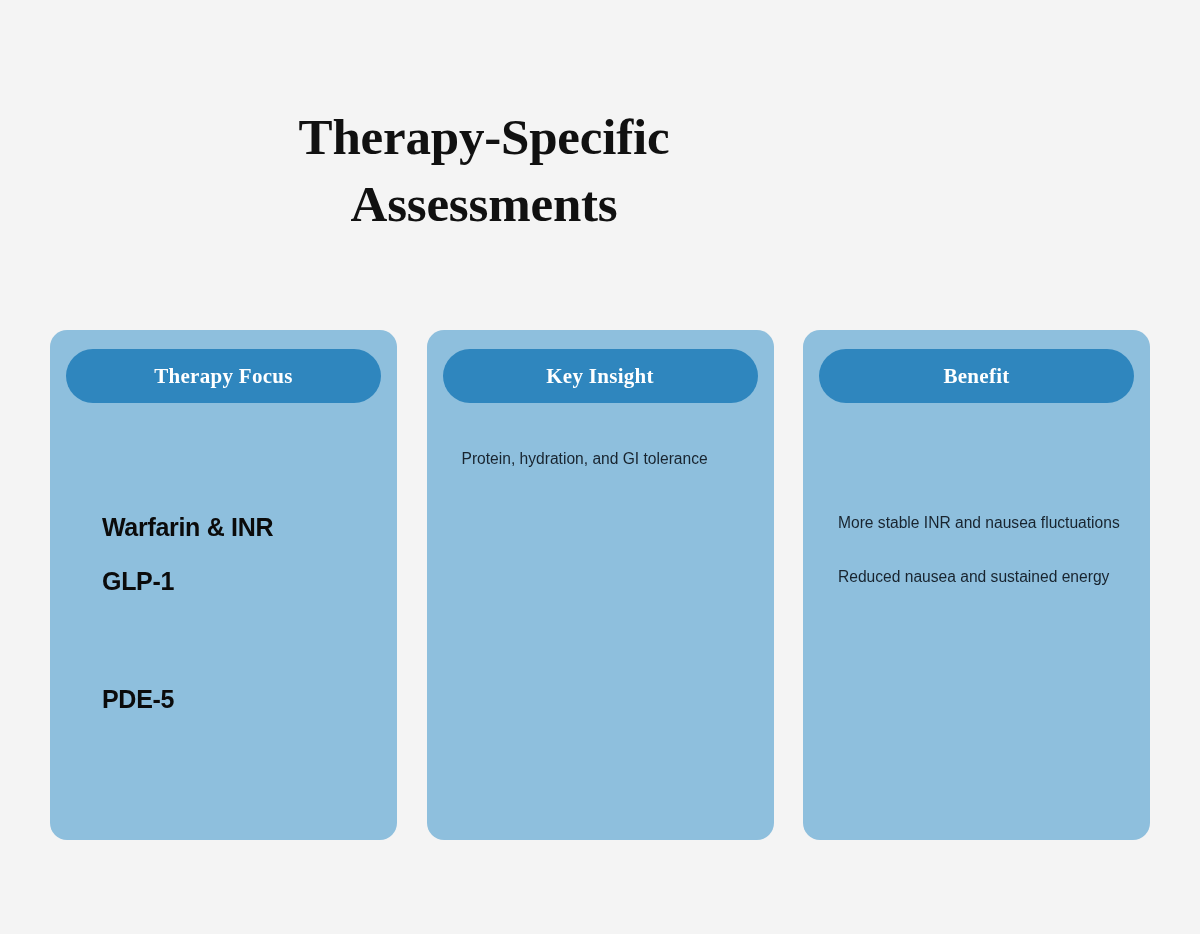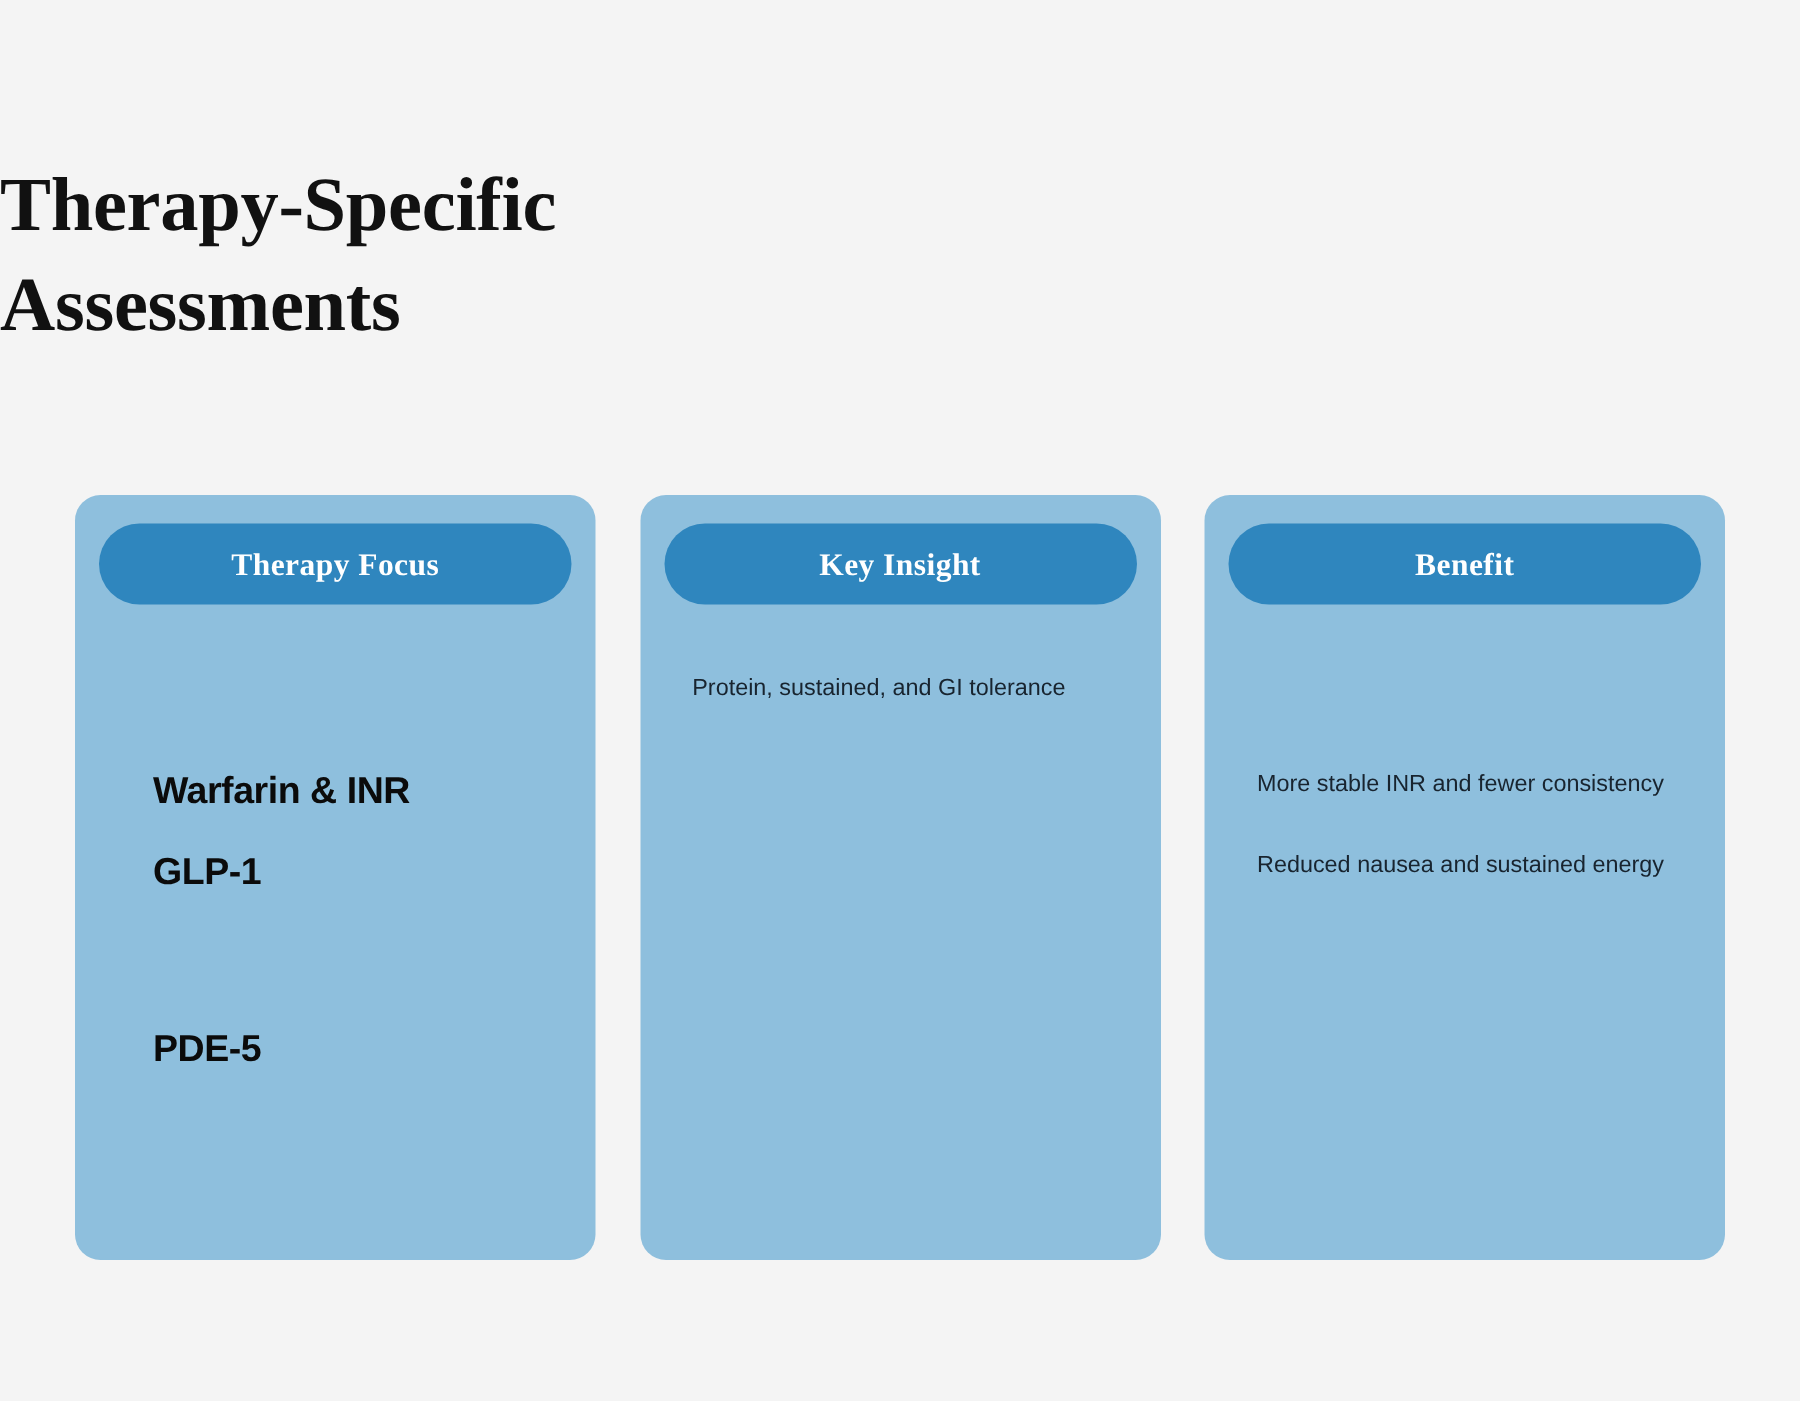--- a/index.html
+++ b/index.html
@@ -22,21 +22,21 @@
     background: #f4f4f4;
     box-sizing: border-box;
   }
 
   
   .title-block {
     position: absolute;
     left: 0;
     top: 104px;
     width: 968px;
-    text-align: left;
+    text-align: center;
   }
   .title-line {
     font-family: "Liberation Serif", serif;
     font-weight: bold;
     font-size: 51px;
     line-height: 67px;
     letter-spacing: -0.2px;
     color: #111111;
     white-space: nowrap;
   }
@@ -152,32 +152,32 @@
         </div>
       </div>
     </div>
 
     <div class="card">
       <div class="pill">
         <span class="pill-label">Key Insight</span>
       </div>
       <div class="rows">
         <div class="row">
-          <div class="desc">Protein, sustained, and GI tolerance</div>
+          <div class="desc">Protein, hydration, and GI tolerance</div>
         </div>
       </div>
     </div>
 
     <div class="card">
       <div class="pill">
         <span class="pill-label">Benefit</span>
       </div>
       <div class="rows">
         <div class="row row-pad-lead">
-          <div class="desc">More stable INR and fewer consistency</div>
+          <div class="desc">More stable INR and nausea fluctuations</div>
         </div>
         <div class="row">
           <div class="desc">Reduced nausea and sustained energy</div>
         </div>
       </div>
     </div>
 
   </div>
 </div>
 

